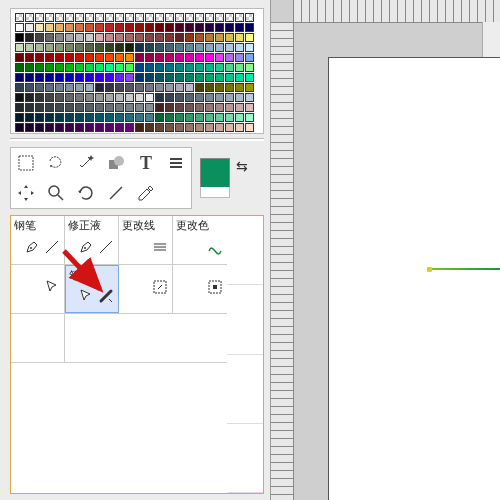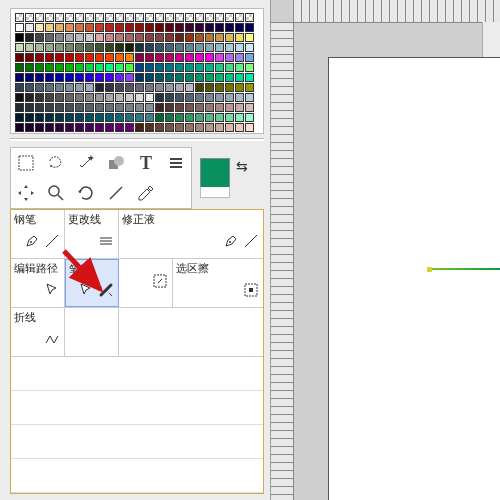--- a/index.html
+++ b/index.html
@@ -10,21 +10,21 @@
 .sw{width:9px;height:9px;border:0.5px solid #333;box-sizing:border-box}
 .sw.tr{background-image:linear-gradient(45deg,#ccc 25%,transparent 25%,transparent 75%,#ccc 75%),linear-gradient(45deg,#ccc 25%,#fff 25%,#fff 75%,#ccc 75%);background-size:6px 6px;background-position:0 0,3px 3px}
 .divider{height:2px;background:#fff;margin-top:4px;border-top:1px solid #bbb}
 .tool-row{display:flex;align-items:center;margin-top:6px}
 .tool-grid{border:1px solid #bbb;background:#fff;display:grid;grid-template-columns:repeat(6,30px);grid-template-rows:30px 30px;gap:0}
 .tool-cell{width:30px;height:30px;display:flex;align-items:center;justify-content:center;font-size:16px;color:#444;cursor:pointer}
 .tool-cell svg{width:20px;height:20px}
 .color-chip{width:28px;height:28px;border:1px solid #888;margin-left:8px}
 .swap-arrows{margin-left:6px;font-size:14px;color:#333}
 .under-chip{width:28px;height:10px;background:#fff;border:1px solid #bbb;border-top:none;margin-left:8px;margin-top:-1px}
-.sub-palette{border:1px solid #d9a84e;background:#fff;flex:1;display:flex;flex-direction:column}
+.sub-palette{border:1px solid #d9a84e;background:#fff;margin-top:6px;flex:1;display:flex;}
 .sp-row{display:flex;border-bottom:1px solid #ccc;height:48px}
 .sp-cell{width:54px;border-right:1px solid #ccc;display:flex;flex-direction:column;box-sizing:border-box;position:relative}
 .sp-cell:last-child{border-right:none;flex:1}
 .sp-label{padding:2px 3px;font-size:11px;color:#222}
 .sp-icons{flex:1;display:flex;align-items:center;justify-content:flex-end;padding:0 4px 2px 0;gap:4px}
 .sp-icons svg,.sp-icons span{font-size:12px;color:#333}
 .mini-ico{width:16px;height:16px}
 .sp-cell.selected{background:#dce6fb;border:1px solid #7aa6f0;z-index:1}
 .canvas-area{flex:1;background:#cfcfcf;position:relative;border-left:1px solid #999}
 .ruler-h{position:absolute;top:0;left:22px;right:0;height:22px;background:#e8e8e8;border-bottom:1px solid #888;background-image:repeating-linear-gradient(to right,#888 0,#888 1px,transparent 1px,transparent 8px)}
@@ -416,43 +416,50 @@
                 <span><svg class="mini-ico" viewBox="0 0 16 16">
                     <path d="M3 13l2-6 5-4 3 3-4 5-6 2z" fill="none" stroke="#333"></path>
                     <circle cx="7" cy="9" r="1" fill="#333"></circle>
                   </svg></span>
                 <span><svg class="mini-ico" viewBox="0 0 16 16">
                     <path d="M2 14L14 2" stroke="#333"></path>
                   </svg></span>
               </div>
             </div>
             <div class="sp-cell">
-              <div class="sp-label">更改线</div>
-              <div class="sp-icons">
-                <span><svg class="mini-ico" viewBox="0 0 16 16">
-                    <path d="M2 5h12M2 8h12M2 11h12" stroke="#333"></path>
-                  </svg></span>
-              </div>
-            </div>
-            <div class="sp-cell">
               <div class="sp-label">修正液</div>
               <div class="sp-icons">
                 <span><svg class="mini-ico" viewBox="0 0 16 16">
                     <path d="M3 13l2-6 5-4 3 3-4 5-6 2z" fill="none" stroke="#333"></path>
                     <circle cx="7" cy="9" r="1" fill="#333"></circle>
                   </svg></span>
                 <span><svg class="mini-ico" viewBox="0 0 16 16">
                     <path d="M2 14L14 2" stroke="#333"></path>
                   </svg></span>
               </div>
             </div>
+            <div class="sp-cell">
+              <div class="sp-label">更改线</div>
+              <div class="sp-icons">
+                <span><svg class="mini-ico" viewBox="0 0 16 16">
+                    <path d="M2 5h12M2 8h12M2 11h12" stroke="#333"></path>
+                  </svg></span>
+              </div>
+            </div>
+            <div class="sp-cell">
+              <div class="sp-label">更改色</div>
+              <div class="sp-icons">
+                <span><svg class="mini-ico" viewBox="0 0 16 16">
+                    <path d="M2 12c4-10 8 10 12 0" fill="none" stroke="#1a8a3a" stroke-width="1.5"></path>
+                  </svg></span>
+              </div>
+            </div>
           </div>
           <div class="sp-row">
             <div class="sp-cell">
-              <div class="sp-label">编辑路径</div>
               <div class="sp-icons">
                 <span><svg class="mini-ico" viewBox="0 0 16 16">
                     <path d="M3 2l3 10 2-4 4-2z" fill="#fff" stroke="#333"></path>
                   </svg></span>
               </div>
             </div>
             <div class="sp-cell selected">
               <div class="sp-label">笔压</div>
               <div class="sp-icons">
                 <span><svg class="mini-ico" viewBox="0 0 16 16">
@@ -466,38 +473,29 @@
             </div>
             <div class="sp-cell">
               <div class="sp-icons">
                 <span><svg class="mini-ico" viewBox="0 0 16 16">
                     <rect x="2" y="2" width="12" height="12" fill="none" stroke="#333" stroke-dasharray="2,1"></rect>
                     <path d="M6 10l4-4" stroke="#333"></path>
                   </svg></span>
               </div>
             </div>
             <div class="sp-cell">
-              <div class="sp-label">选区擦</div>
               <div class="sp-icons">
                 <span><svg class="mini-ico" viewBox="0 0 16 16">
                     <rect x="2" y="2" width="12" height="12" fill="none" stroke="#333" stroke-dasharray="2,1"></rect>
                     <rect x="6" y="6" width="4" height="4" fill="#333"></rect>
                   </svg></span>
               </div>
             </div>
           </div>
           <div class="sp-row">
-            <div class="sp-cell">
-              <div class="sp-label">折线</div>
-              <div class="sp-icons">
-                <span><svg class="mini-ico" viewBox="0 0 16 16">
-                    <path d="M2 12l4-7 4 7 4-7" fill="none" stroke="#333"></path>
-                  </svg></span>
-              </div>
-            </div>
             <div class="sp-cell">
               <div class="sp-label"></div>
               <div class="sp-icons"></div>
             </div>
             <div class="sp-cell">
               <div class="sp-label"></div>
               <div class="sp-icons"></div>
             </div>
           </div>
         </div>

